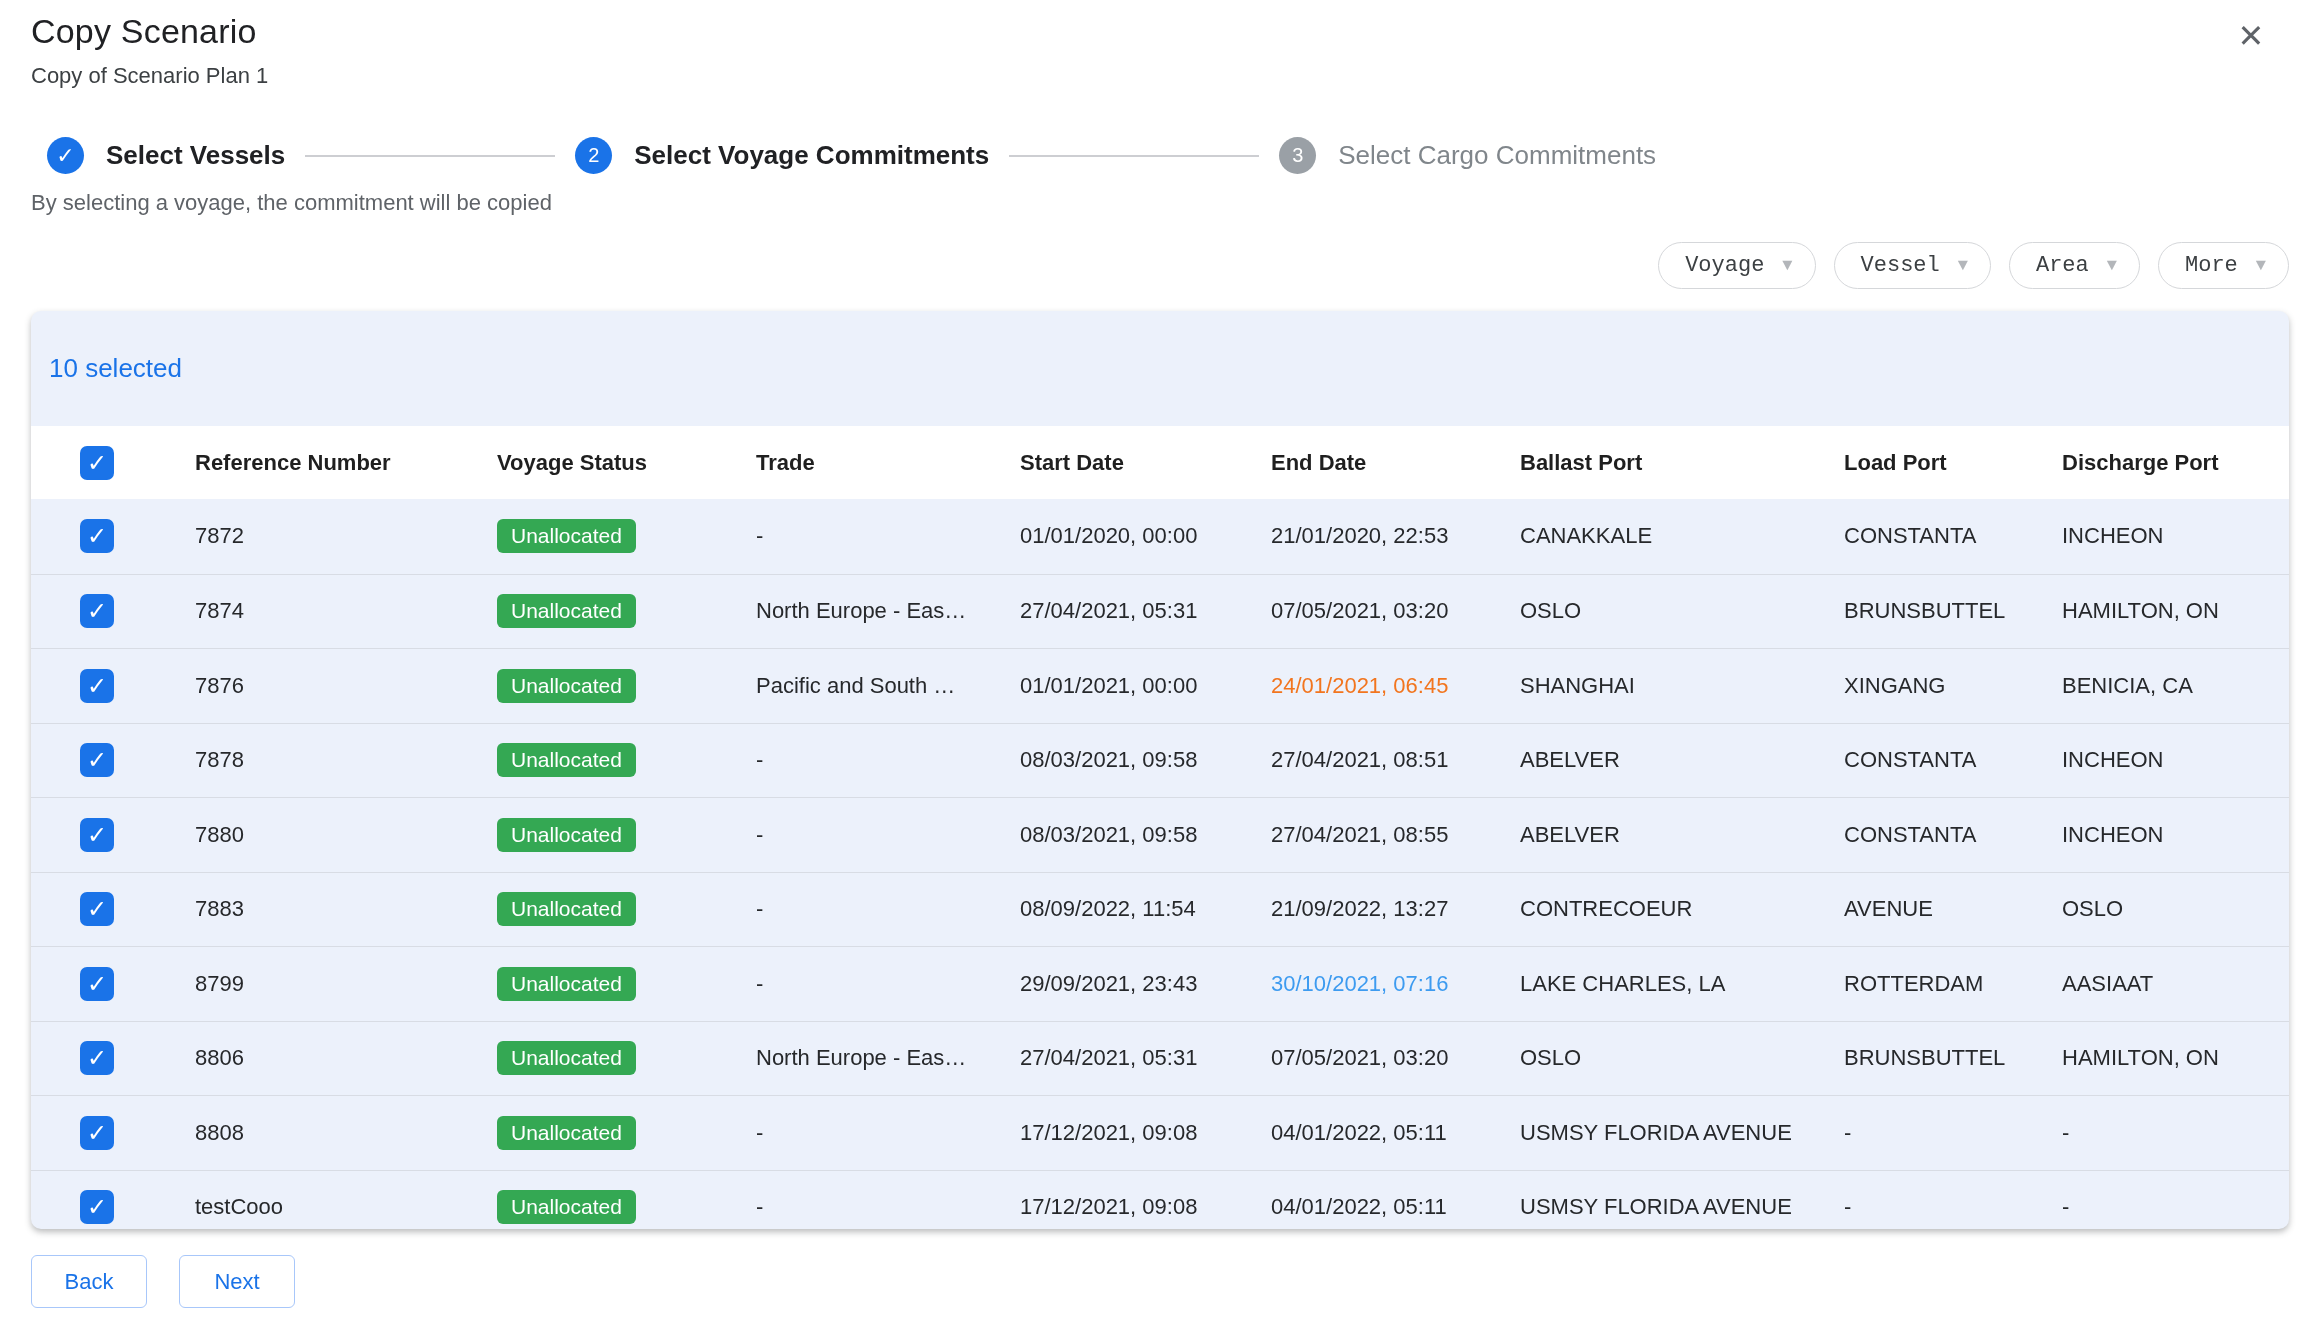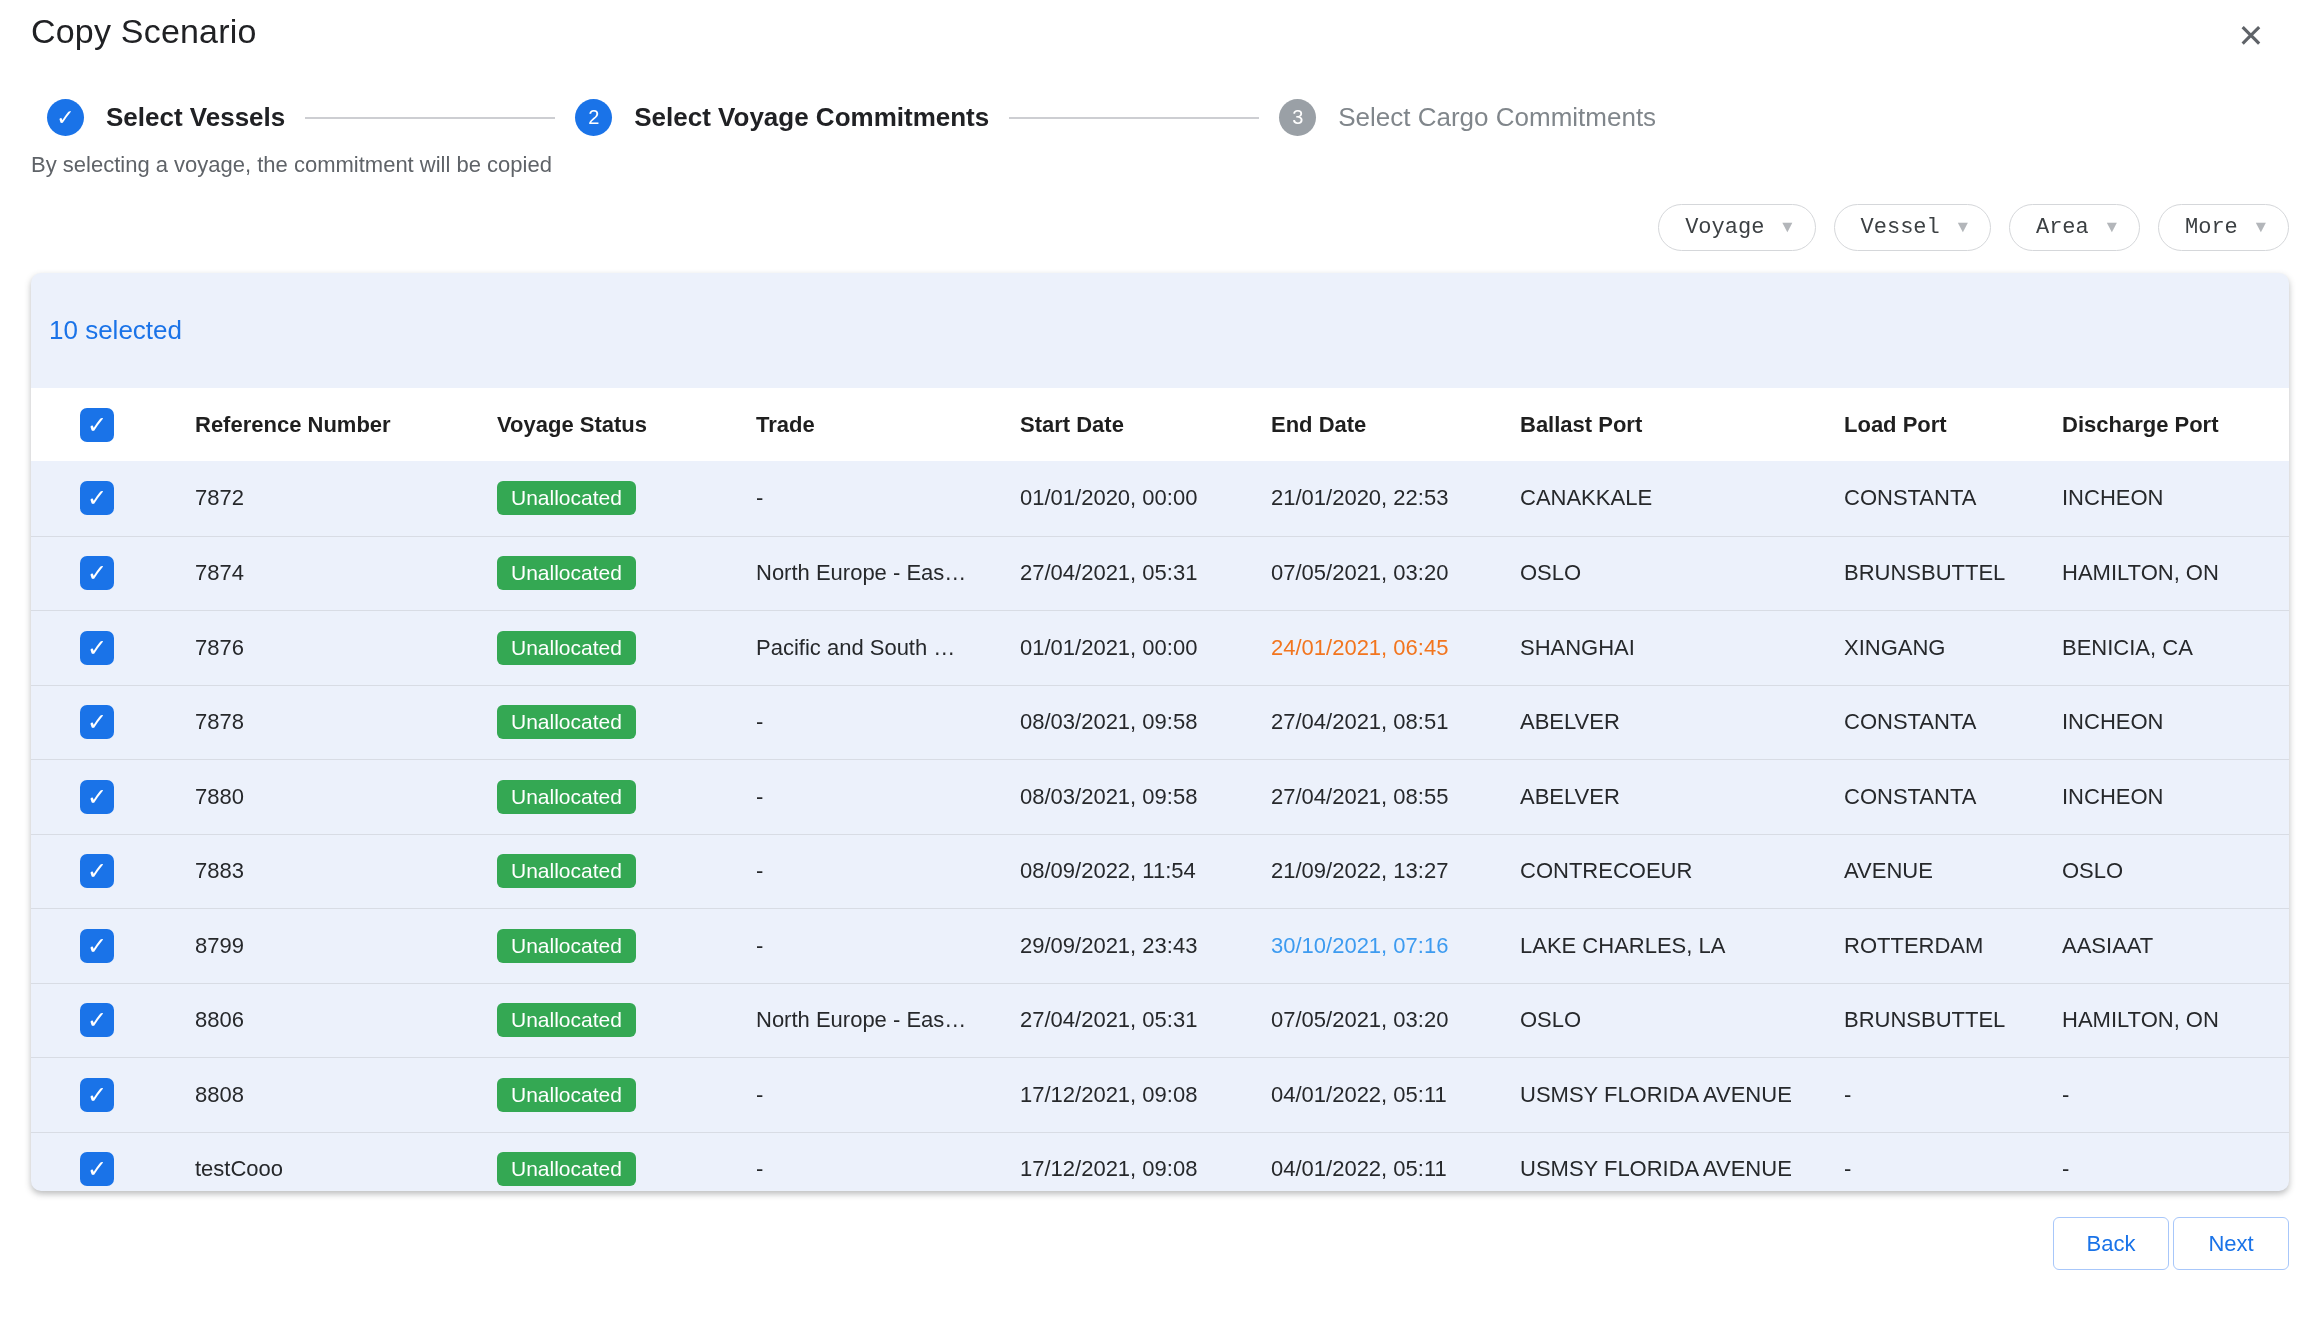--- a/index.html
+++ b/index.html
@@ -77,35 +77,36 @@
   }
 
   .badge {
     display: inline-block; padding: 5px 14px; border-radius: 6px;
     background: var(--badge-green, #34a853); color: #ffffff; font-size: 21px;
   }
   .end-warning { color: var(--date-warning, #f2751e); }
   .end-info { color: var(--date-info, #3d9bf0); }
 
   
-  .dialog-footer { display: flex; justify-content: flex-end; gap: 4px; margin-top: 26px; }
+  .dialog-footer { display: flex; gap: 32px; margin-top: 26px; }
   .footer-btn {
     min-width: 116px; height: 53px; padding: 0 26px;
     background: #ffffff; border: 1px solid #a8c7fa; border-radius: 6px;
     font-family: inherit; font-size: 22px; font-weight: 500;
     color: var(--accent, #1a73e8); cursor: pointer;
   }
 </style>
 </head>
 <body>
 
 <div class="page">
 
   <div class="dialog-header">
     <h1 class="dialog-title">Copy Scenario</h1>
+    <div class="dialog-subtitle">Copy of Scenario Plan 1</div>
     <button class="close-btn"><span>✕</span></button>
   </div>
 
   <div class="stepper">
     <div class="step completed">
       <span class="step-circle">
           <span class="check">✓</span>
         </span>
       <span class="step-label">Select Vessels</span>
     </div>

